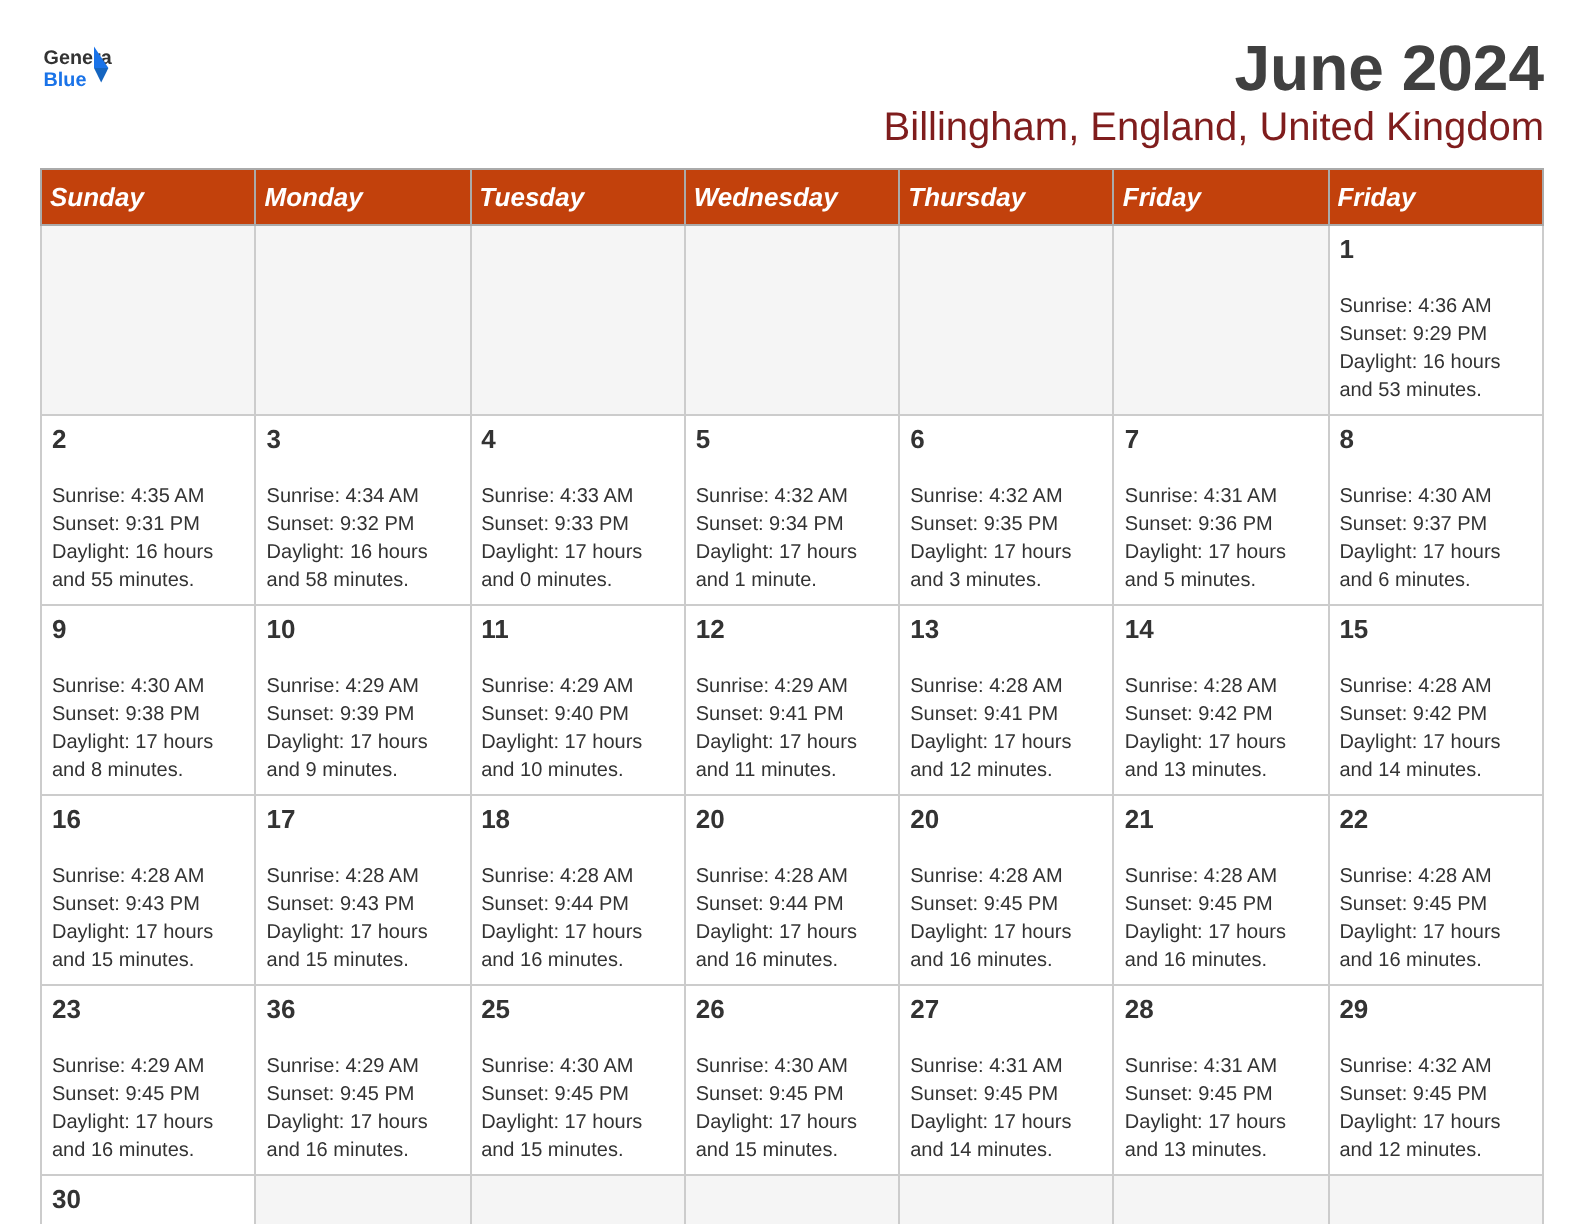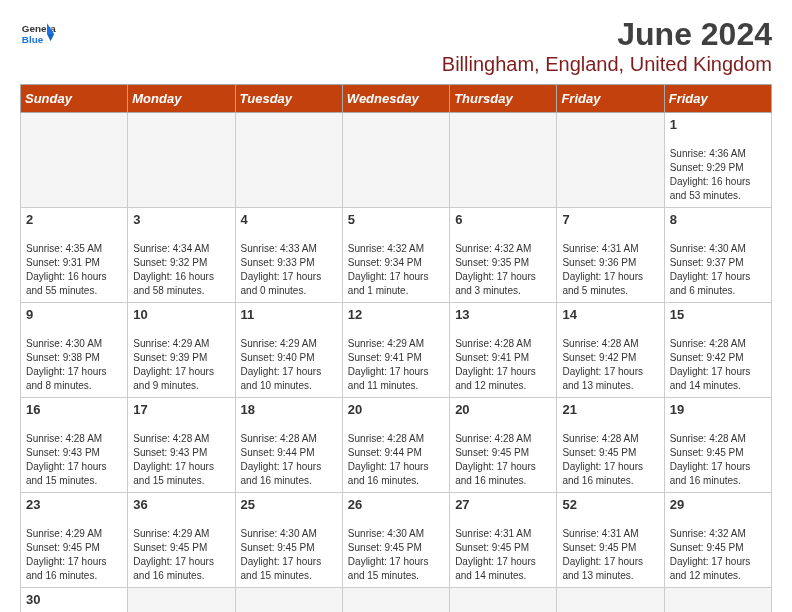--- a/index.html
+++ b/index.html
@@ -203,21 +203,21 @@
         </td>
         <td>
           <span class="day-number">20</span>
           <div class="day-info">Sunrise: 4:28 AM<br>Sunset: 9:45 PM<br>Daylight: 17 hours and 16 minutes.</div>
         </td>
         <td>
           <span class="day-number">21</span>
           <div class="day-info">Sunrise: 4:28 AM<br>Sunset: 9:45 PM<br>Daylight: 17 hours and 16 minutes.</div>
         </td>
         <td>
-          <span class="day-number">19</span>
+          <span class="day-number">22</span>
           <div class="day-info">Sunrise: 4:28 AM<br>Sunset: 9:45 PM<br>Daylight: 17 hours and 16 minutes.</div>
         </td>
       </tr>
       <tr>
         <td>
           <span class="day-number">23</span>
           <div class="day-info">Sunrise: 4:29 AM<br>Sunset: 9:45 PM<br>Daylight: 17 hours and 16 minutes.</div>
         </td>
         <td>
           <span class="day-number">36</span>
@@ -229,21 +229,21 @@
         </td>
         <td>
           <span class="day-number">26</span>
           <div class="day-info">Sunrise: 4:30 AM<br>Sunset: 9:45 PM<br>Daylight: 17 hours and 15 minutes.</div>
         </td>
         <td>
           <span class="day-number">27</span>
           <div class="day-info">Sunrise: 4:31 AM<br>Sunset: 9:45 PM<br>Daylight: 17 hours and 14 minutes.</div>
         </td>
         <td>
-          <span class="day-number">52</span>
+          <span class="day-number">28</span>
           <div class="day-info">Sunrise: 4:31 AM<br>Sunset: 9:45 PM<br>Daylight: 17 hours and 13 minutes.</div>
         </td>
         <td>
           <span class="day-number">29</span>
           <div class="day-info">Sunrise: 4:32 AM<br>Sunset: 9:45 PM<br>Daylight: 17 hours and 12 minutes.</div>
         </td>
       </tr>
       <tr class="last-row">
         <td>
           <span class="day-number">30</span>

